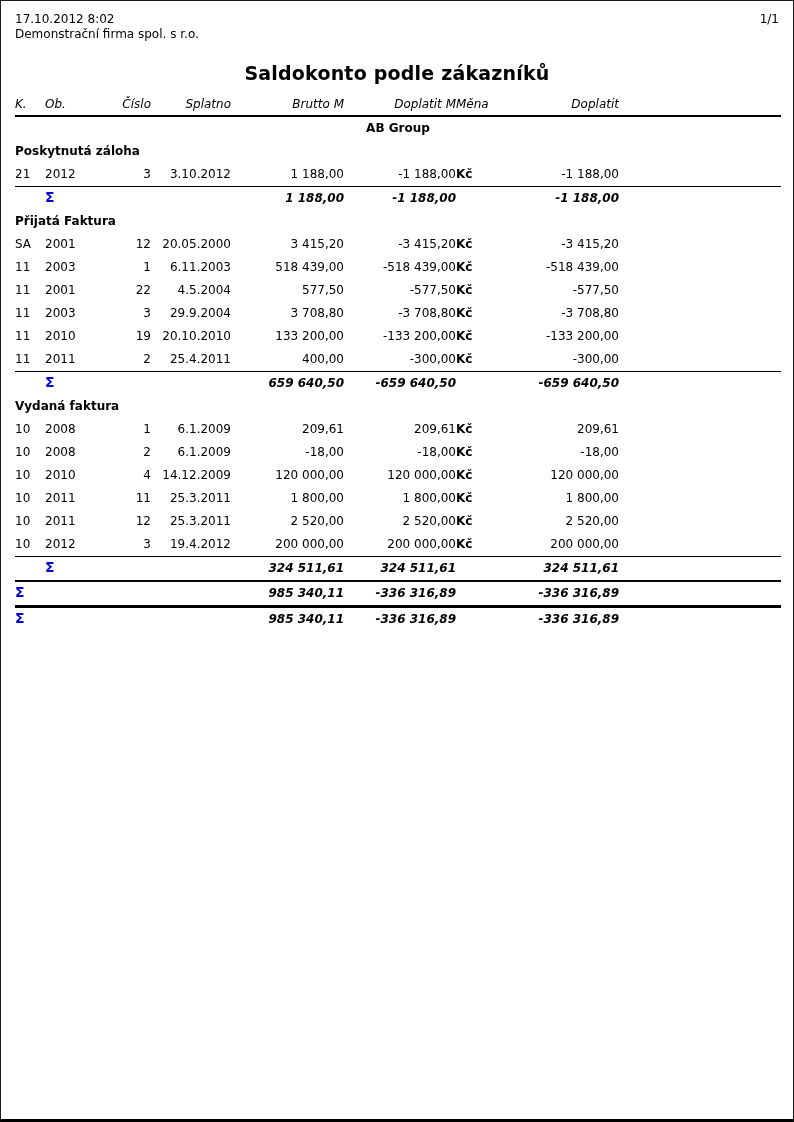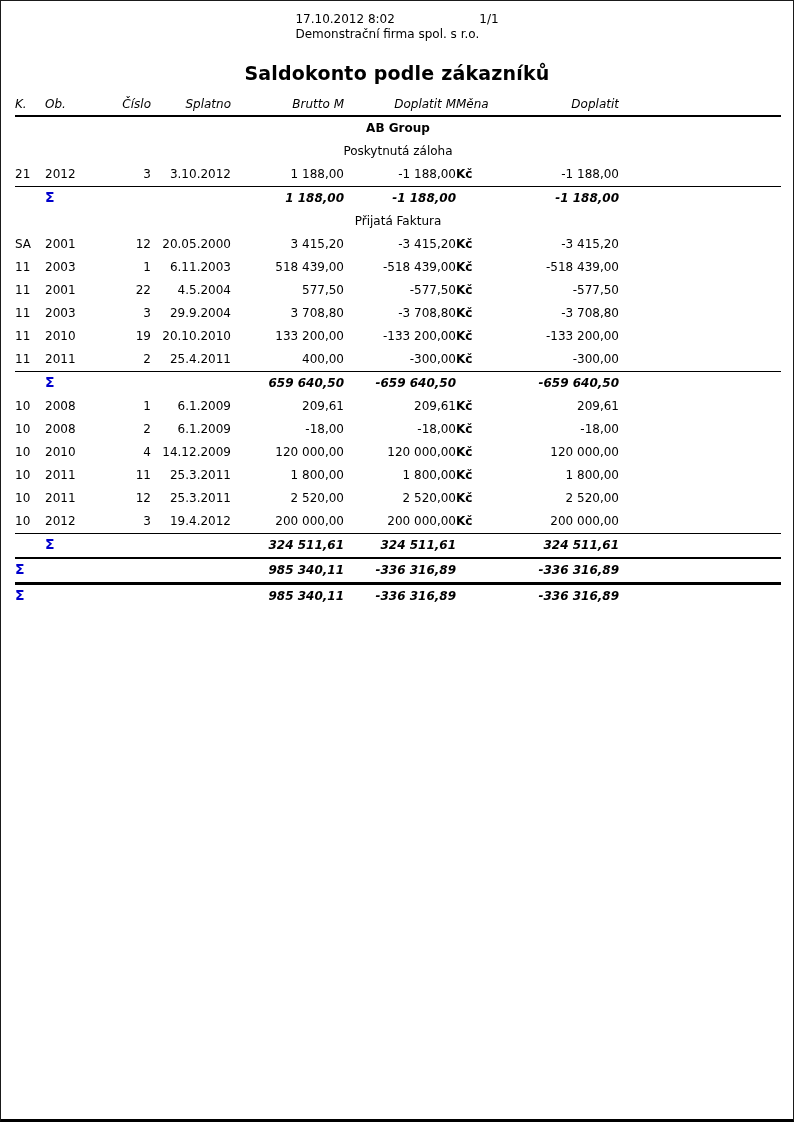--- a/index.html
+++ b/index.html
@@ -4,21 +4,21 @@
 <style>
   html,body { margin:0; padding:0; background:#ffffff; }
   .page {
     width:794px; height:1122px; box-sizing:border-box;
     border:1px solid #1a1a1a; border-bottom:3px solid #000;
     background:#fff; position:relative; overflow:hidden;
     font-family:"DejaVu Sans","Liberation Sans",sans-serif;
     color:#000;
   }
   .meta-row {
-    display:flex; justify-content:center; align-items:flex-start;
+    display:flex; justify-content:space-between; align-items:flex-start;
     padding:11px 14px 0 14px; font-size:12px; line-height:15px;
   }
   .report-title {
     text-align:center; font-size:19px; font-weight:bold;
     margin-top:20px; letter-spacing:0.2px;
   }
   table.report {
     margin:11px 14px 0 14px; width:766px;
     border-collapse:collapse; table-layout:fixed;
     font-size:12px;
@@ -32,21 +32,21 @@
     padding:4px 0 5px 0; white-space:nowrap; overflow:hidden;
     vertical-align:bottom;
   }
   .a-r { text-align:right; }
   .a-l { text-align:left; }
   .c0 { padding-left:6px; }
   .c1 { padding-left:4px; }
   .c6 { padding-left:7px;font-weight:bold; }
   .c7 { padding-right:4px; }
   td.customer-heading { font-weight:bold; padding-left:2px; padding-top:5px;text-align:center; }
-  td.section-heading  { font-weight:normal; padding-left:26px; padding-top:7px;text-align:center; }
+  td.section-heading  { font-weight:bold; padding-left:26px; padding-top:7px; }
   tr.sum-sec  td { border-top:1px solid #000; }
   tr.sum-cust td { border-top:2px solid #000; }
   tr.sum-grand td { border-top:3px solid #000; }
   .sum-val { font-weight:bold; font-style:italic; }
   .sigma { font-weight:bold; font-size:14px; line-height:12px; }
 </style>
 </head>
 <body>
 
 <div class="page">
@@ -188,20 +188,23 @@
           <td class="c1 a-l"><span class="sigma" style="color: rgb(0, 0, 204);">Σ</span></td>
           <td class="c2 a-r"></td>
           <td class="c3 a-r"></td>
           <td class="c4 a-r sum-val">659 640,50</td>
           <td class="c5 a-r sum-val">-659 640,50</td>
           <td class="c6 a-l"></td>
           <td class="c7 a-r sum-val">-659 640,50</td>
           <td class="c8 a-l"></td>
         </tr>
         <tr>
+          <td class="section-heading" colspan="9">Vydaná faktura</td>
+        </tr>
+        <tr>
           <td class="c0 a-l">10</td>
           <td class="c1 a-l">2008</td>
           <td class="c2 a-r">1</td>
           <td class="c3 a-r">6.1.2009</td>
           <td class="c4 a-r">209,61</td>
           <td class="c5 a-r">209,61</td>
           <td class="c6 a-l">Kč</td>
           <td class="c7 a-r">209,61</td>
           <td class="c8 a-l"></td>
         </tr>

